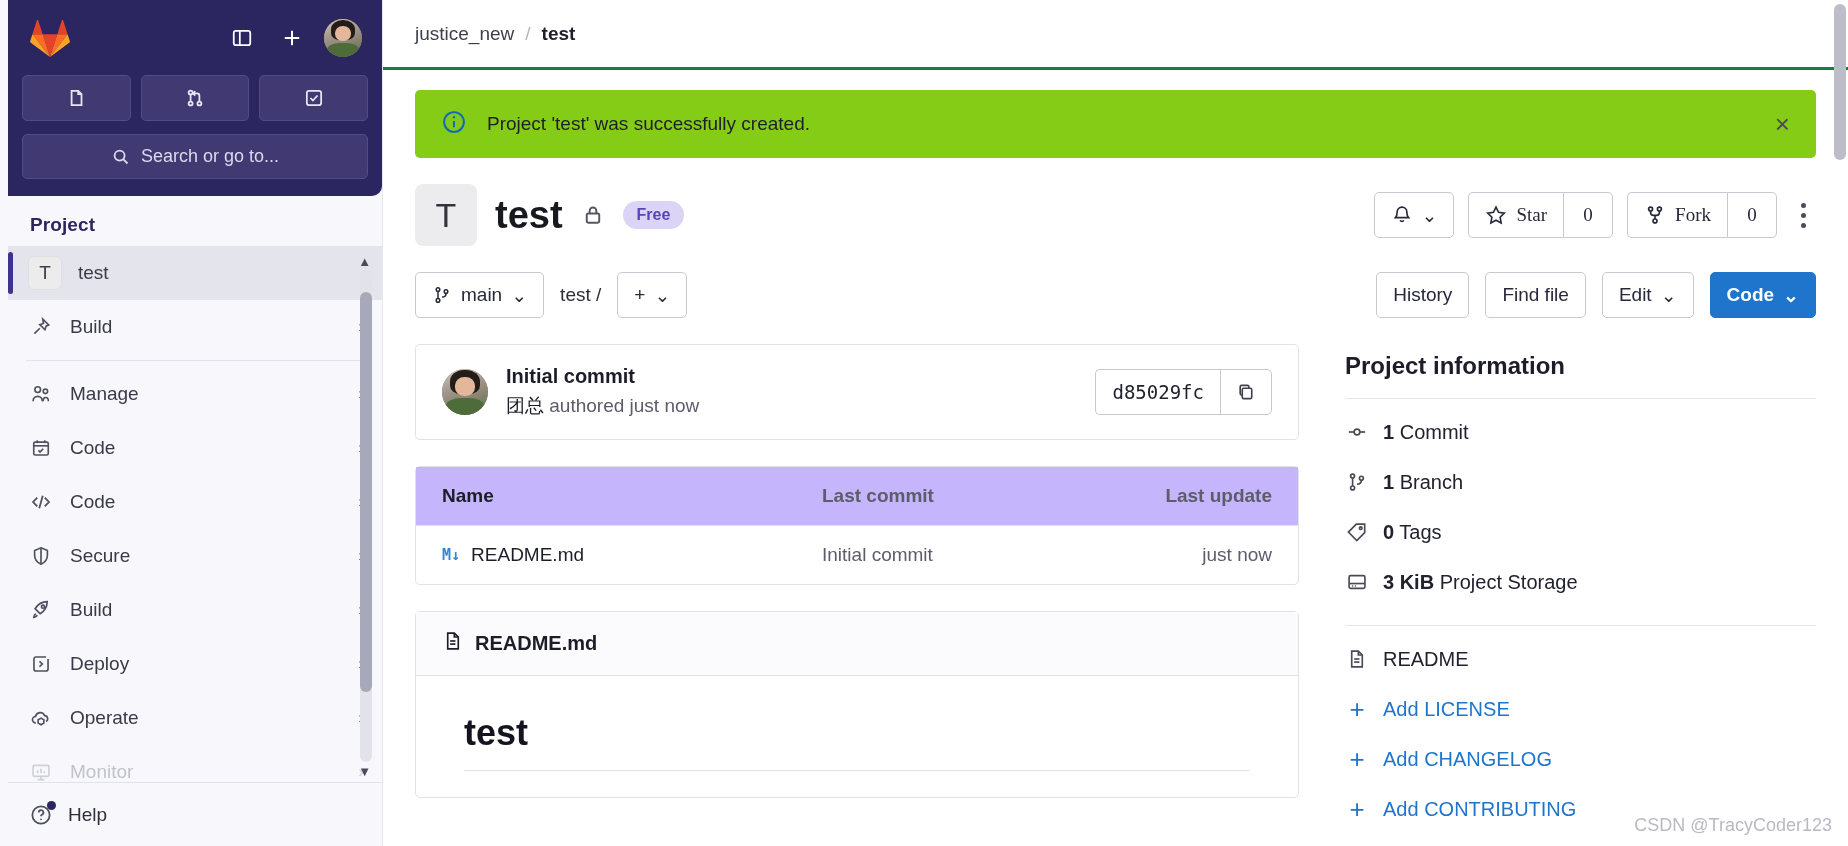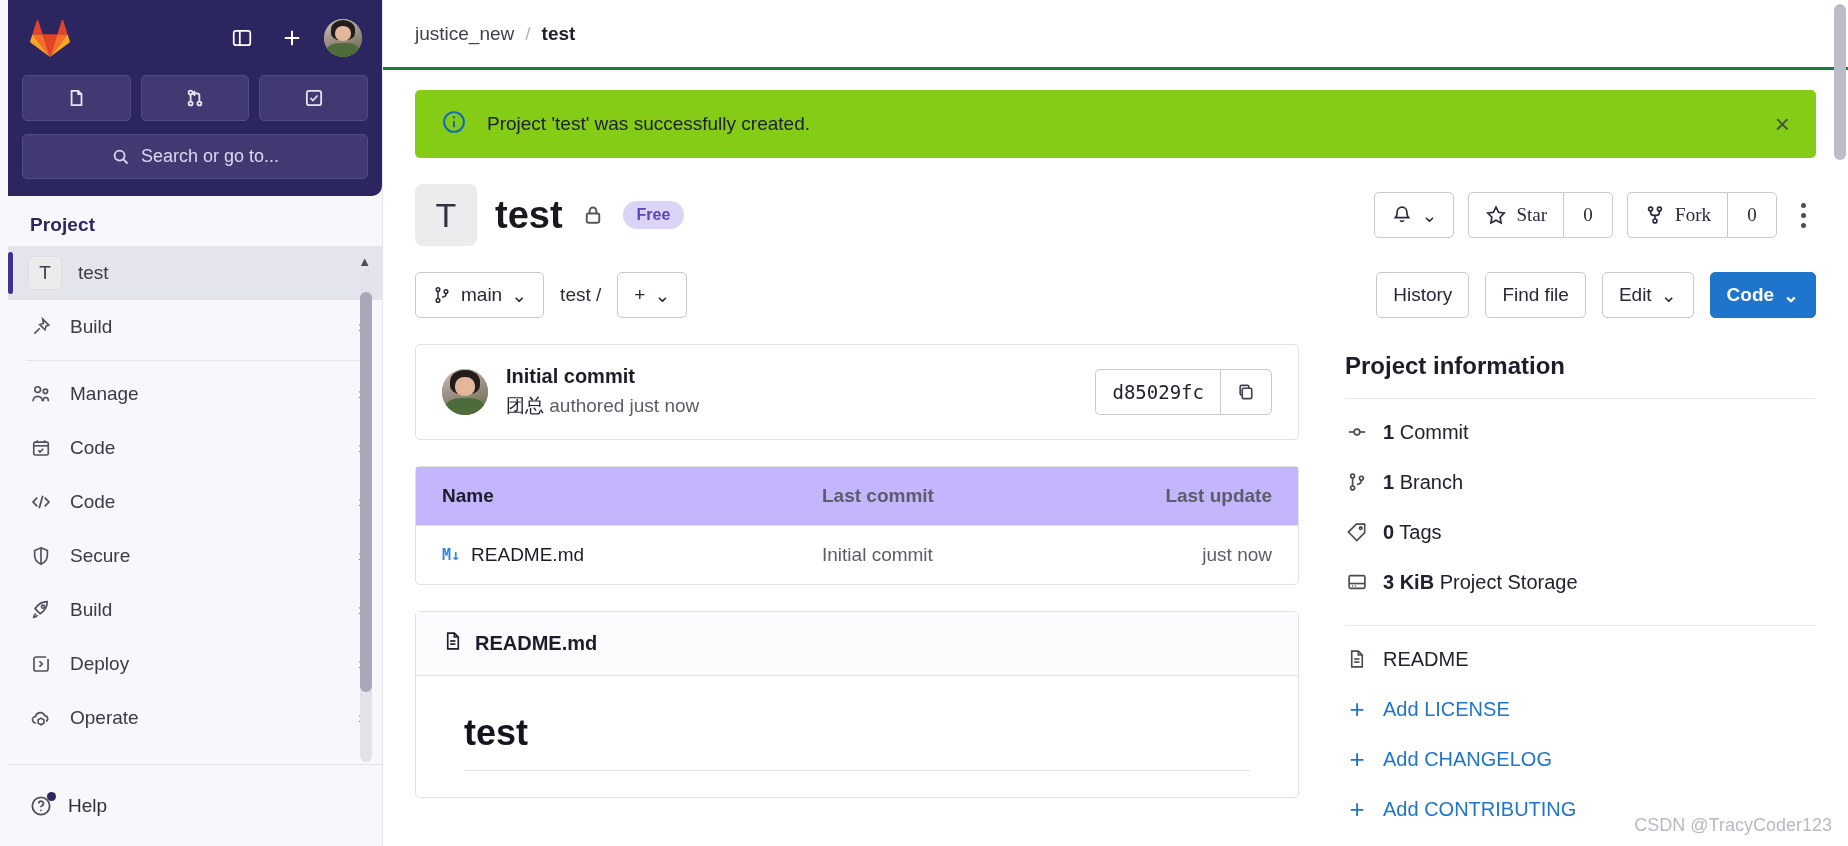--- a/index.html
+++ b/index.html
@@ -84,21 +84,21 @@
   }
   .sb-scrollthumb {
     position: absolute; left: 0; top: 22px; width: 12px; height: 400px;
     background: #a8a8bb; border-radius: 7px;
   }
   .sb-arrow { position: absolute; right: 11px; color: #4b4b5a; font-size: 13px; }
   .sb-arrow.up { top: 58px; }
   .sb-arrow.down { top: 568px; }
 
   .sb-bottom {
-    border-top: 1px solid #e2e2ea; height: 82px;
+    border-top: 1px solid #e2e2ea; height: 64px;
     display: flex; align-items: center; gap: 14px; padding: 0 20px; cursor: pointer;
     font-size: 19px; color: #2f2f3c;
   }
   .help-ico { position: relative; width: 26px; height: 26px; }
   .help-dot {
     position: absolute; right: -2px; top: -1px; width: 9px; height: 9px;
     border-radius: 50%; background: #2b2660;
   }
 
   

